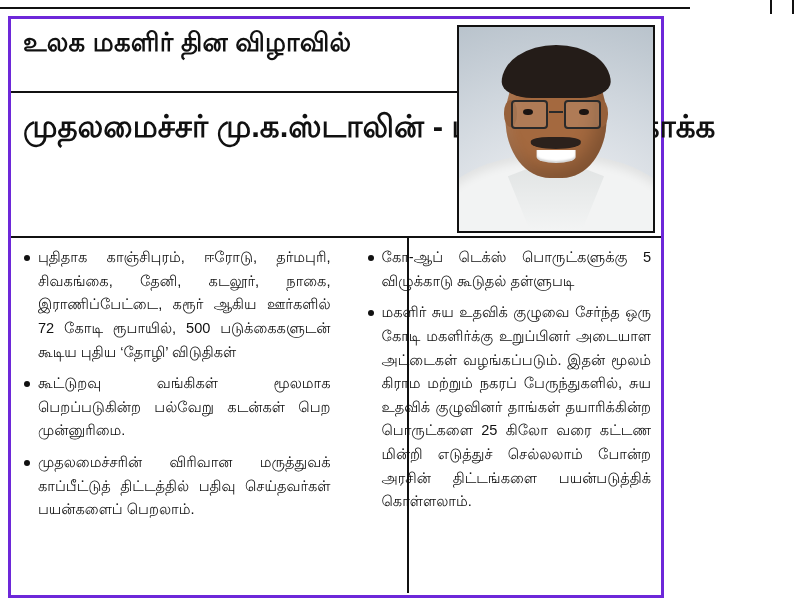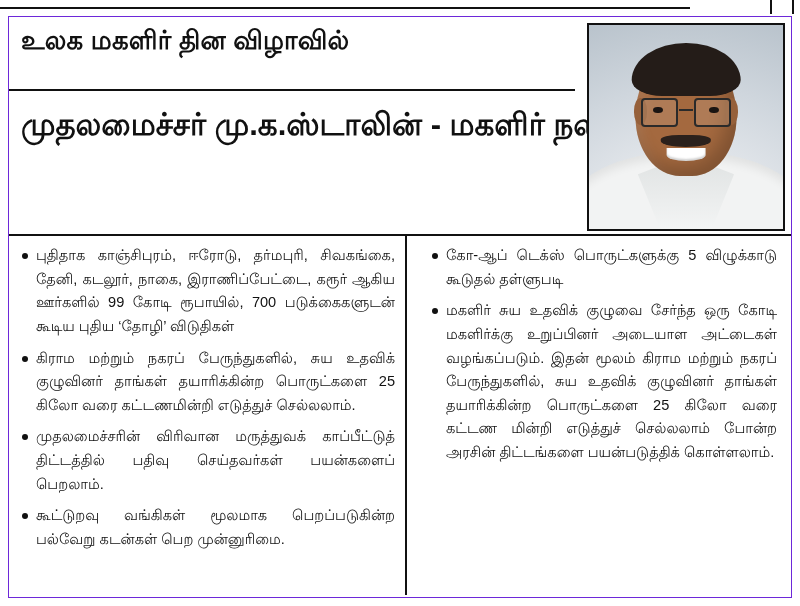--- a/index.html
+++ b/index.html
@@ -54,23 +54,23 @@
     top: 0px;
     width: 2px;
     height: 14px;
     background: #111;
   }
 
   .article {
     position: absolute;
     left: 8px;
     top: 16px;
-    width: 784px;
+    width: 656px;
     height: 582px;
-    border: 1px solid #6d28d9;
+    border: 3px solid #6d28d9;
     box-sizing: border-box;
     background: #fff;
   }
 
   .inner {
     position: relative;
     width: 100%;
     height: 100%;
     box-sizing: border-box;
   }
@@ -352,24 +352,23 @@
         </div>
       </div>
 
       <div class="hrule above-body"></div>
       <div class="vrule" style="left:396px;"></div>
 
       <div class="body">
 
         <div class="col left">
           <ul class="bullets">
-            <li>புதிதாக காஞ்சிபுரம், ஈரோடு, தர்மபுரி, சிவகங்கை, தேனி, கடலூர், நாகை, இராணிப்பேட்டை, கரூர் ஆகிய ஊர்களில் 99 கோடி ரூபாயில், 700 படுக்கைகளுடன் கூடிய புதிய ‘தோழி’ விடுதிகள்</li>
-            <li>கிராம மற்றும் நகரப் பேருந்துகளில், சுய உதவிக் குழுவினர் தாங்கள் தயாரிக்கின்ற பொருட்களை 25 கிலோ வரை கட்டணமின்றி எடுத்துச் செல்லலாம்.</li>
+            <li>புதிதாக காஞ்சிபுரம், ஈரோடு, தர்மபுரி, சிவகங்கை, தேனி, கடலூர், நாகை, இராணிப்பேட்டை, கரூர் ஆகிய ஊர்களில் 72 கோடி ரூபாயில், 500 படுக்கைகளுடன் கூடிய புதிய ‘தோழி’ விடுதிகள்</li>
+            <li>கூட்டுறவு வங்கிகள் மூலமாக பெறப்படுகின்ற பல்வேறு கடன்கள் பெற முன்னுரிமை.</li>
             <li>முதலமைச்சரின் விரிவான மருத்துவக் காப்பீட்டுத் திட்டத்தில் பதிவு செய்தவர்கள் பயன்களைப் பெறலாம்.</li>
-            <li>கூட்டுறவு வங்கிகள் மூலமாக பெறப்படுகின்ற பல்வேறு கடன்கள் பெற முன்னுரிமை.</li>
           </ul>
         </div>
 
         <div class="col right">
           <ul class="bullets">
             <li>கோ-ஆப் டெக்ஸ் பொருட்களுக்கு 5 விழுக்காடு கூடுதல் தள்ளுபடி</li>
             <li>மகளிர் சுய உதவிக் குழுவை சேர்ந்த ஒரு கோடி மகளிர்க்கு உறுப்பினர் அடையாள அட்டைகள் வழங்கப்படும். இதன் மூலம் கிராம மற்றும் நகரப் பேருந்துகளில், சுய உதவிக் குழுவினர் தாங்கள் தயாரிக்கின்ற பொருட்களை 25 கிலோ வரை கட்டண மின்றி எடுத்துச் செல்லலாம் போன்ற அரசின் திட்டங்களை பயன்படுத்திக் கொள்ளலாம்.</li>
           </ul>
         </div>
 

